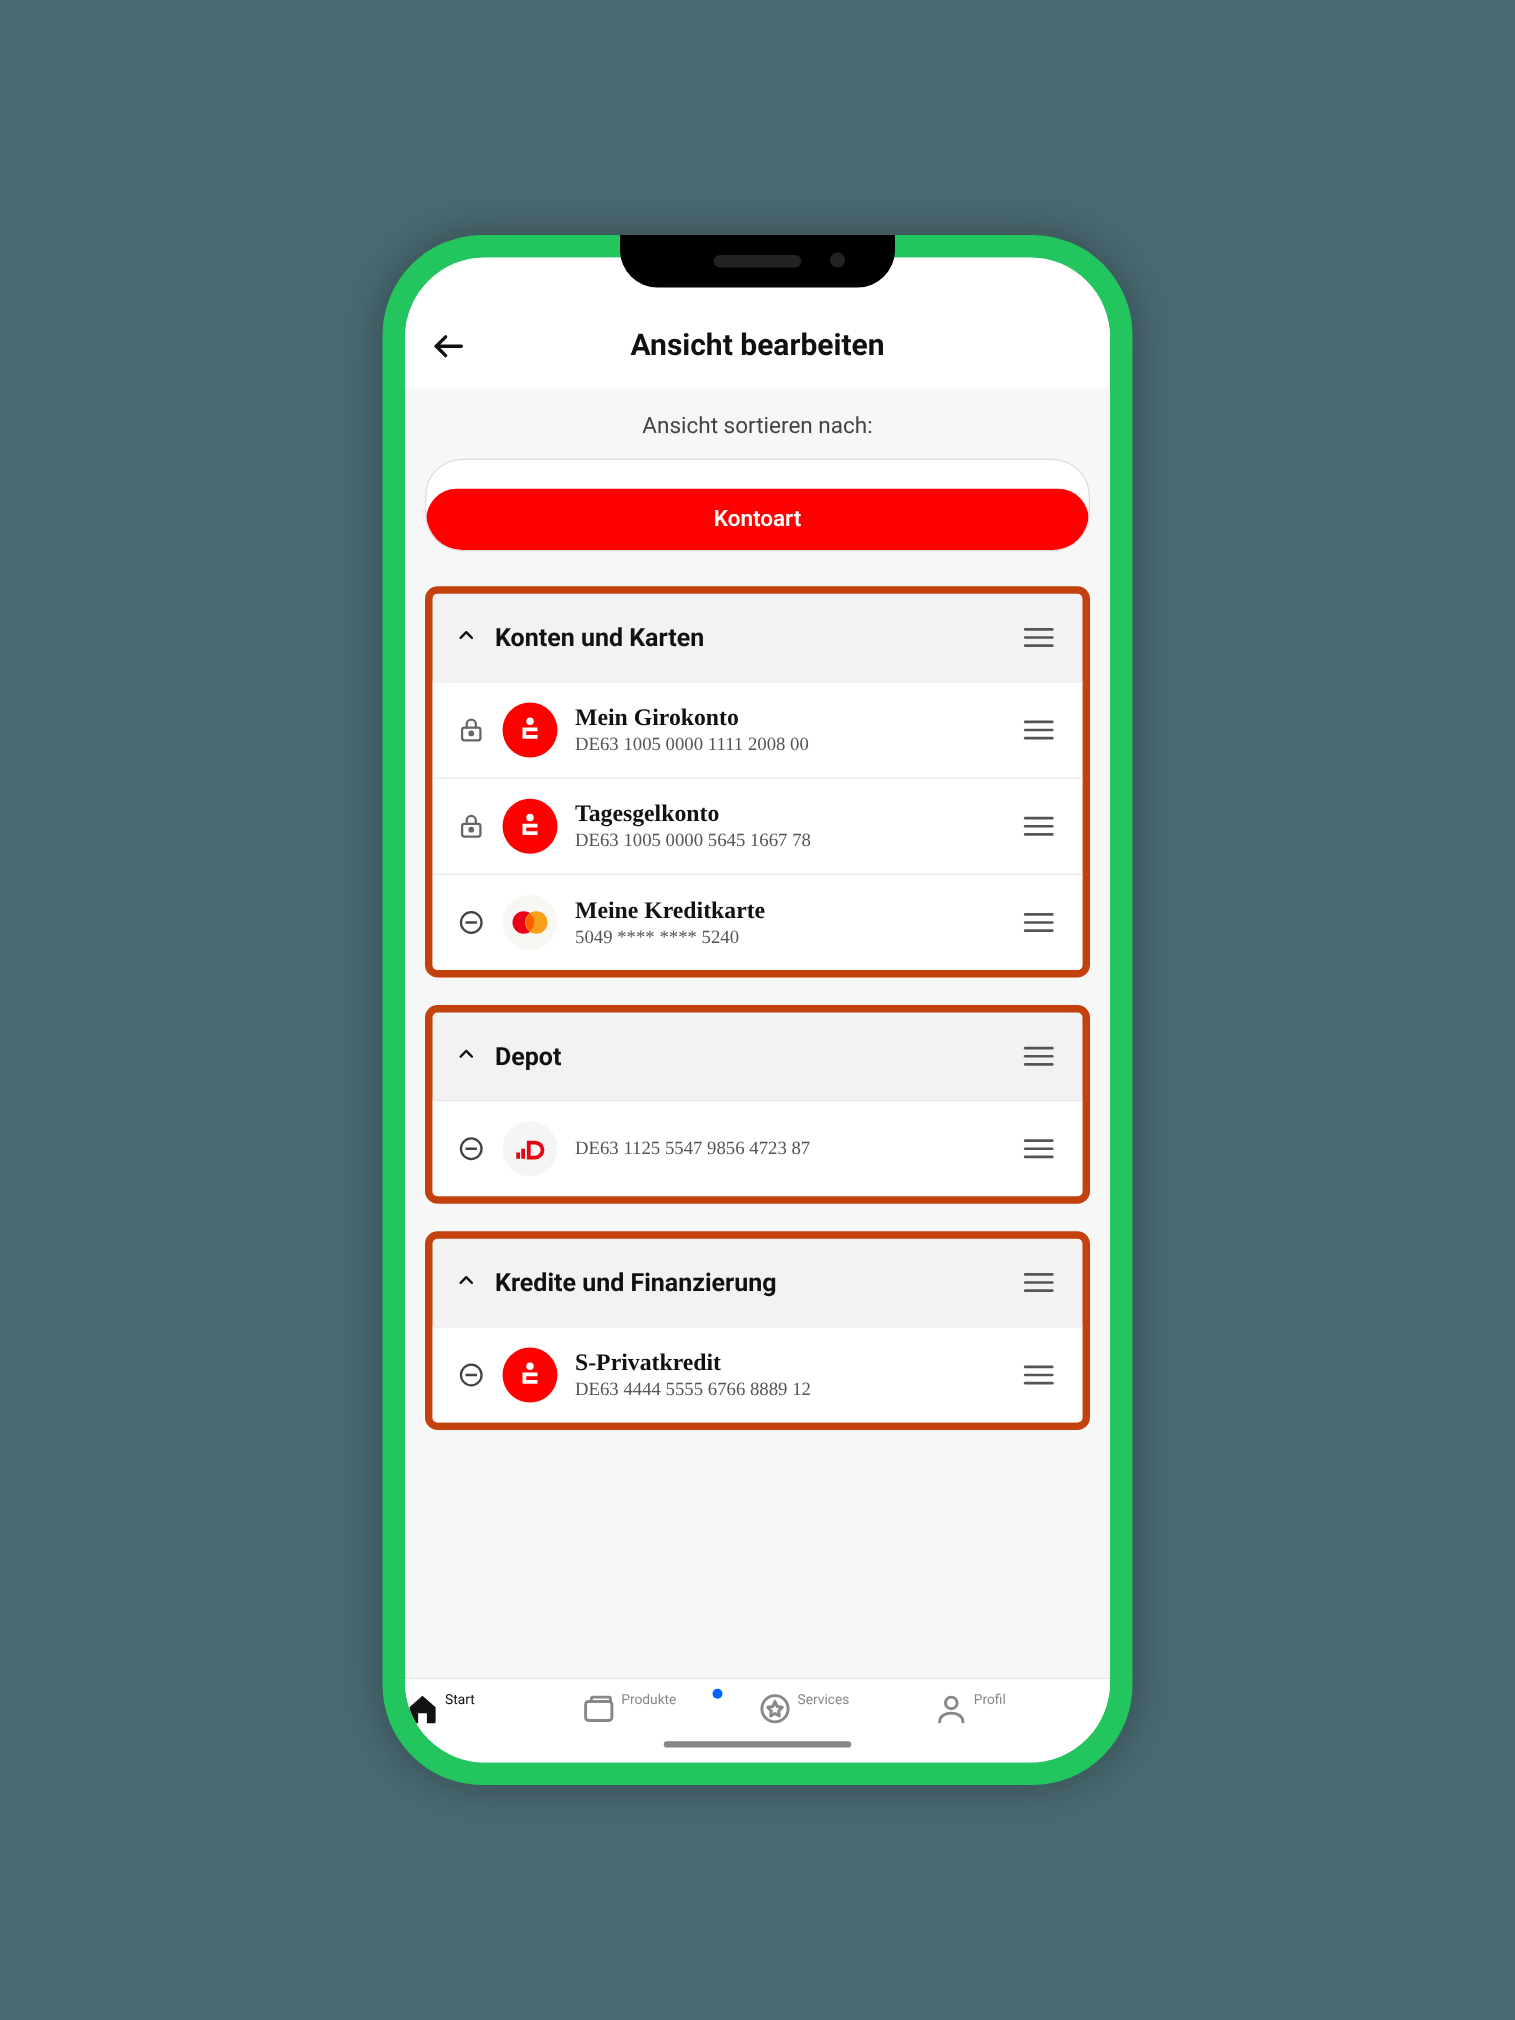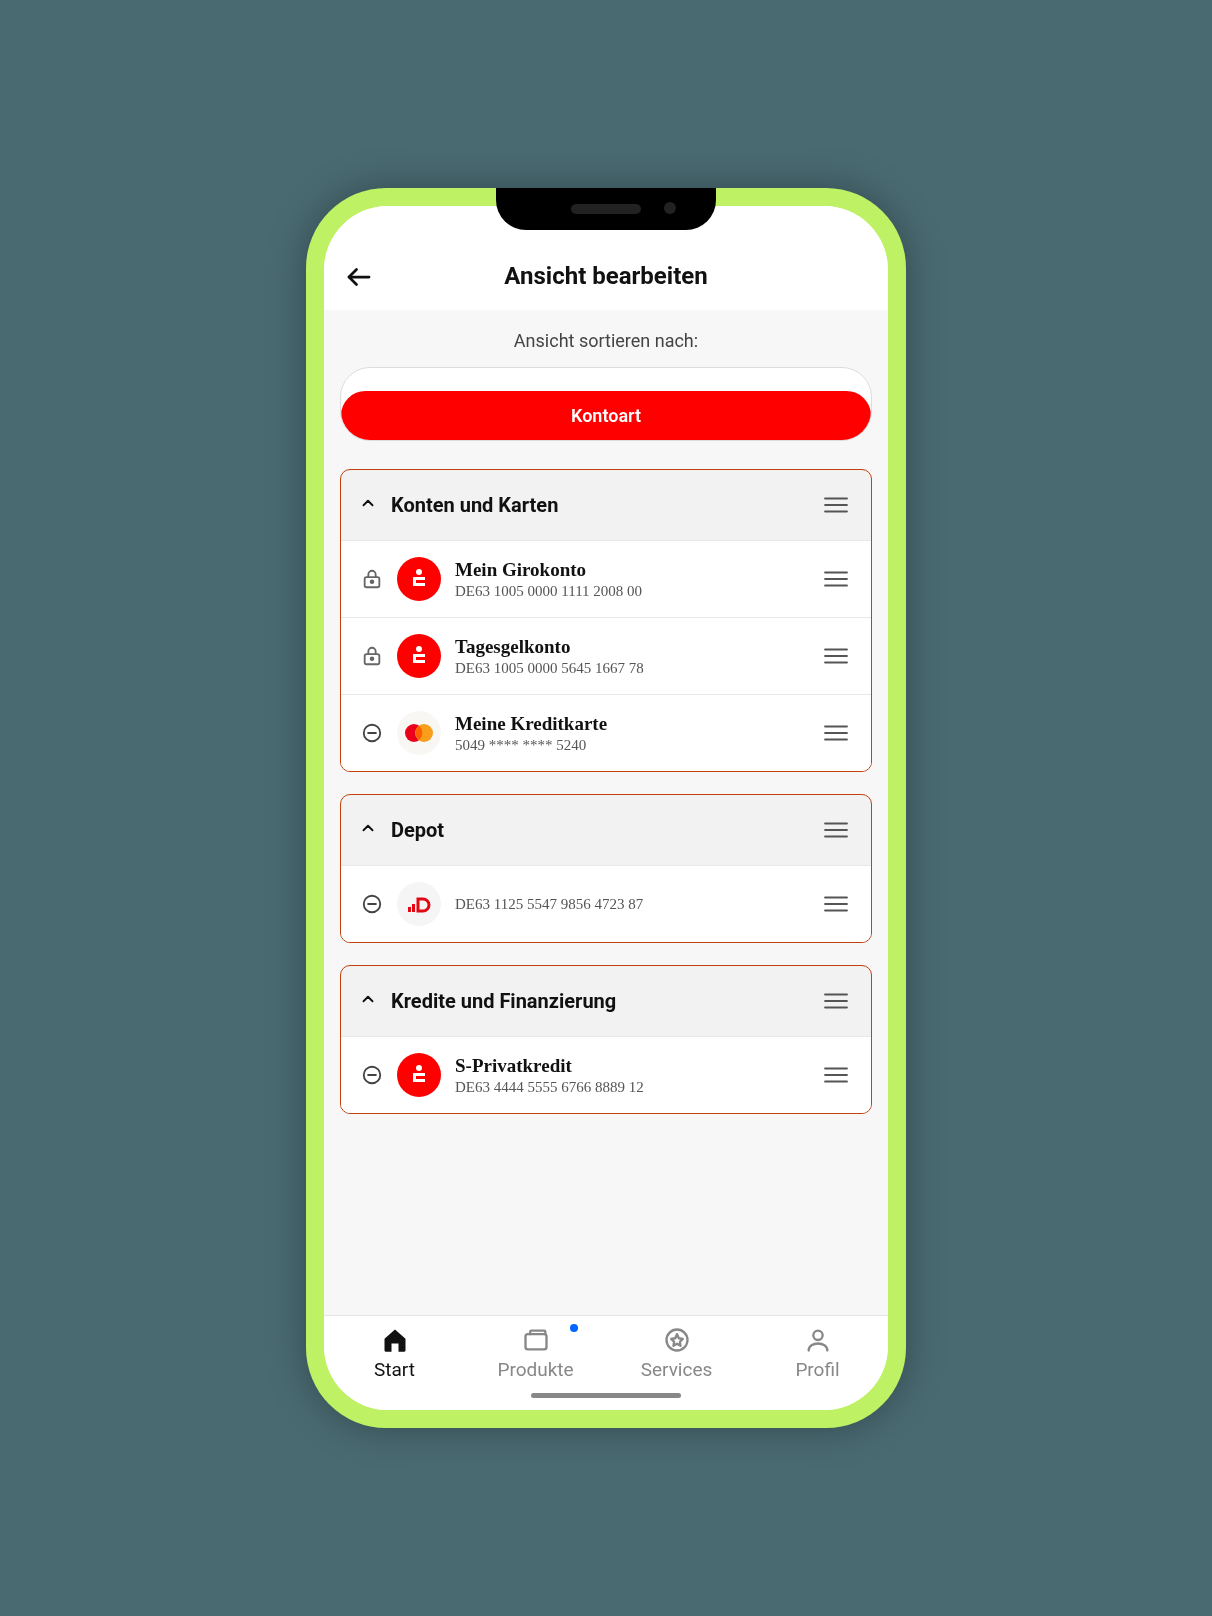--- a/index.html
+++ b/index.html
@@ -7,21 +7,21 @@
     background: #4a6a72;
     display: flex;
     align-items: center;
     justify-content: center;
     min-height: 100vh;
     font-family: -apple-system, BlinkMacSystemFont, "Segoe UI", Roboto, sans-serif;
   }
   .phone-frame {
     width: 600px;
     height: 1240px;
-    background: #bef264;
+    background: #22c55e;
     border-radius: 80px;
     padding: 18px;
     position: relative;
     box-shadow: 0 0 40px rgba(0,0,0,0.3);
   }
   .notch {
     position: absolute;
     top: 0;
     left: 50%;
     transform: translateX(-50%);
@@ -111,21 +111,21 @@
     color: #555;
     margin-top: 23px;
   }
   .segmented-item.active {
     background: #ff0000;
     color: #fff;
     border-radius: 30px;
   }
   .group {
     background: #f2f2f2;
-    border: 1px solid #c2410c;
+    border: 6px solid #c2410c;
     border-radius: 10px;
     margin-bottom: 22px;
     overflow: hidden;
   }
   .group-header {
     display: flex;
     align-items: center;
     padding: 22px 18px;
     font-size: 20px;
     font-weight: 700;
@@ -183,26 +183,25 @@
   .drag svg { display: block; }
   .bottom-nav {
     background: #fff;
     border-top: 1px solid #e5e5e5;
     display: flex;
     padding: 10px 0 4px 0;
   }
   .nav-item {
     flex: 1;
     display: flex;
-    flex-direction: column;
-    align-items: center;
+    flex-direction: row;
     gap: 4px;
     cursor: pointer;
     color: #888;
-    font-size: 19px;
+    font-size: 11px;
     position: relative;
   }
   .nav-item.active { color: #111; }
   .nav-item .dot {
     position: absolute;
     top: -2px;
     right: 28px;
     width: 8px;
     height: 8px;
     background: #0066ff;

